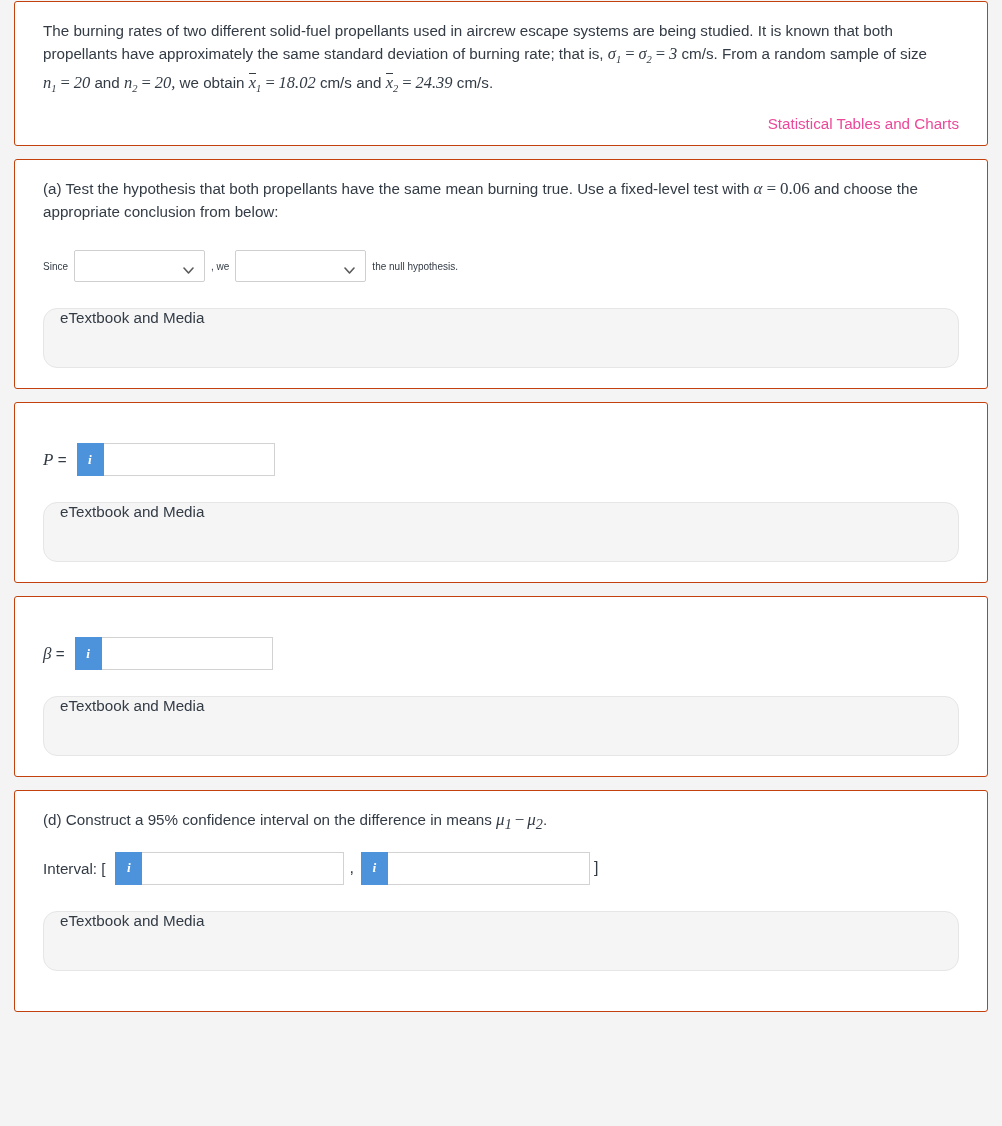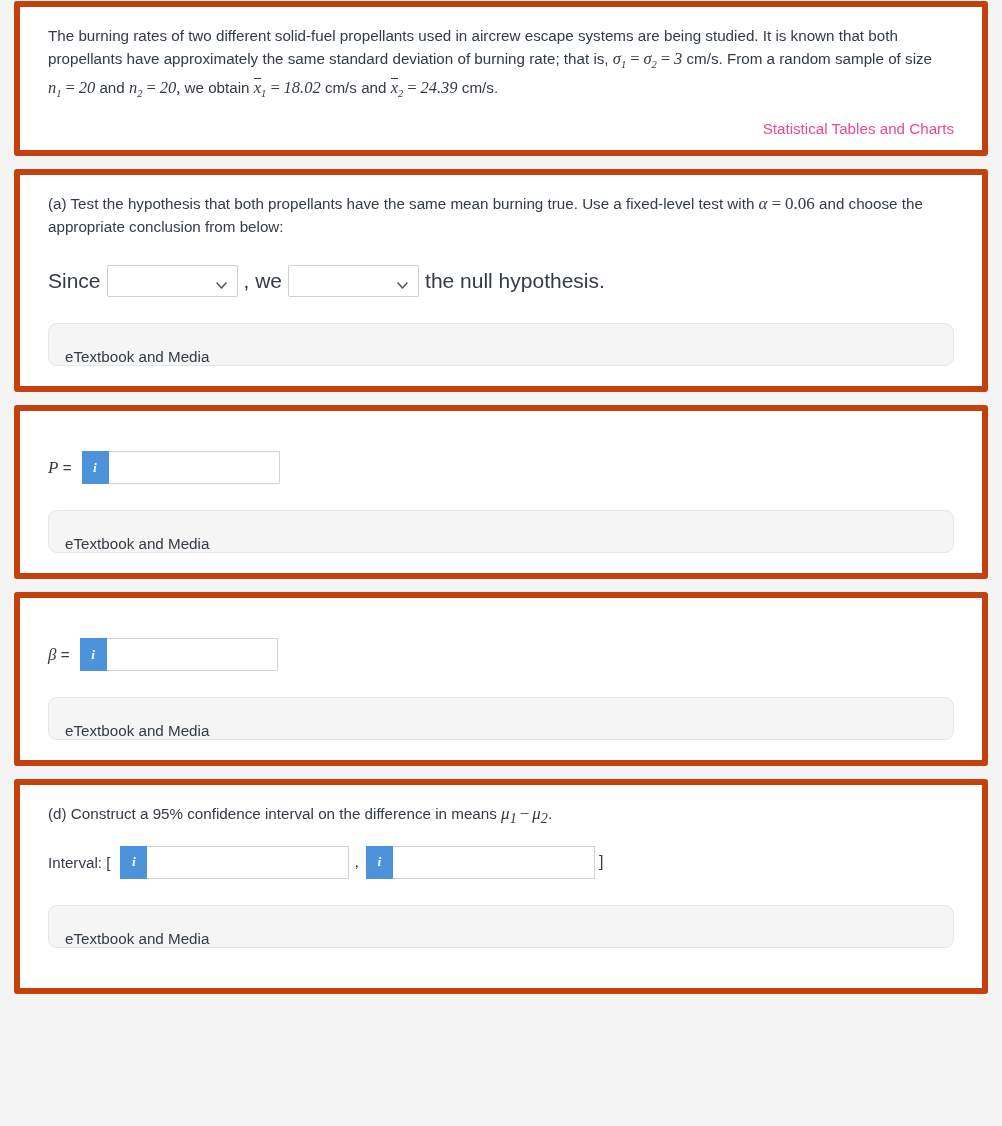--- a/index.html
+++ b/index.html
@@ -18,21 +18,21 @@
 
   .page {
     width: 1002px;
     box-sizing: border-box;
     padding: 0 14px;
     background: #f4f4f4;
   }
 
   .card {
     background: #ffffff;
-    border: 6px solid #c2410c;
+    border: 1px solid #c2410c;
     border-radius: 3px;
     box-sizing: border-box;
     width: 974px;
     margin-bottom: 13px;
     padding: 18px 28px 20px 28px;
   }
   .card.first {
     padding-top: 18px;
     padding-bottom: 12px;
     margin-top: 1px;
@@ -112,21 +112,21 @@
     font-style: italic;
     font-size: 17px;
   }
 
   .select-row {
     display: flex;
     align-items: center;
     margin-top: 27px;
   }
   .select-row .txt {
-    font-size: 21px;
+    font-size: 10px;
     white-space: nowrap;
   }
   .sel {
     position: relative;
     width: 131px;
     height: 32px;
     border: 1px solid #cfcfcf;
     border-radius: 2px;
     background: #ffffff;
     box-sizing: border-box;
@@ -181,24 +181,24 @@
   }
   .comma {
     font-size: 16px;
     margin: 0 7px 0 5px;
   }
 
   .etextbook {
     margin-top: 26px;
     background: #f5f5f5;
     border: 1px solid #e6e6e6;
-    border-radius: 9px;
-    height: 43px;
-    display: flex;
-    align-items: flex-end;
+    border-radius: 14px;
+    height: 60px;
+    display: flex;
+    align-items: flex-start;
     padding-left: 16px;
     box-sizing: border-box;
     font-size: 15.2px;
     color: #333b45;
     cursor: pointer;
   }
 </style>
 </head>
 <body>
 

